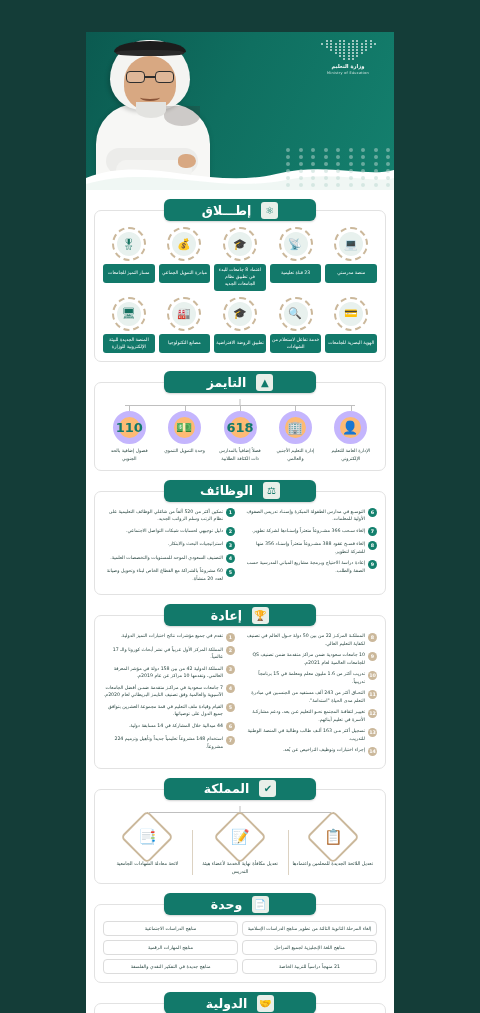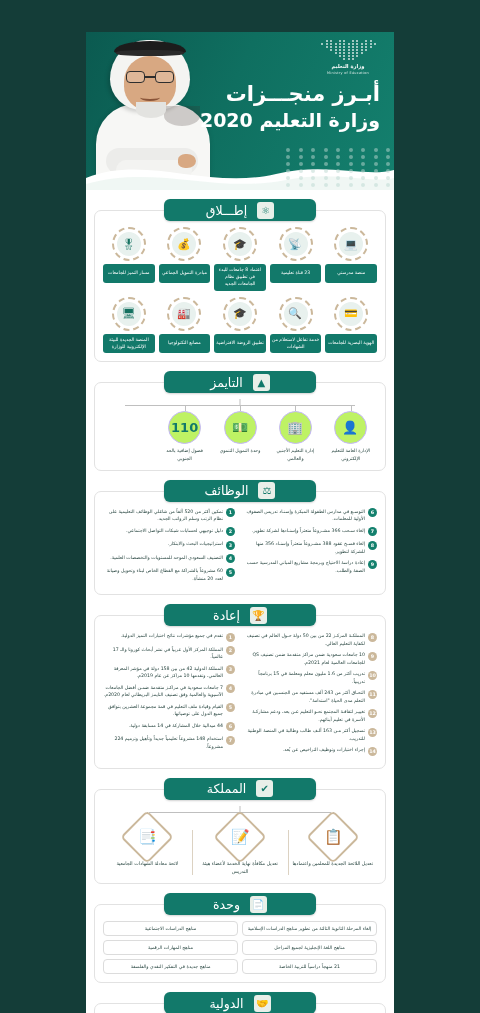--- a/index.html
+++ b/index.html
@@ -51,21 +51,21 @@
   .dotgrid{position:absolute;right:4px;bottom:2px;width:110px;height:40px;z-index:6;
     display:grid;grid-template-columns:repeat(9,1fr);gap:2px;opacity:.5;}
   .dotgrid i{width:4px;height:4px;border-radius:50%;background:#bcd8d1;}
 
   
   .sec{margin:9px 8px 0;}
   .pill-wrap{display:flex;justify-content:center;position:relative;z-index:6;}
   .pill{background:#12796a;color:#fff;border-radius:6px;height:22px;min-width:152px;
     display:flex;align-items:center;justify-content:center;gap:10px;
     box-shadow:0 1px 2px rgba(0,0,0,.18);padding:0 14px;}
-  .pill .t{font-size:12.5px;font-weight:normal;letter-spacing:2.5px;}
+  .pill .t{font-size:12.5px;font-weight:bold;letter-spacing:2.5px;}
   .pill .ic{width:17px;height:17px;display:flex;align-items:center;justify-content:center;
     background:#e9efe9;border-radius:3px;font-size:10px;color:#12796a;}
 
   .card{border:1px solid #e2e2e2;border-radius:7px;background:#fff;margin-top:-11px;padding:16px 8px 8px;}
 
   
   .grid5{display:grid;grid-template-columns:repeat(5,1fr);gap:4px;}
   .g-item{text-align:center;}
   .g-ring{width:34px;height:34px;margin:0 auto 3px;border-radius:50%;
     border:2px dashed #cbb89b;display:flex;align-items:center;justify-content:center;background:#fff;}
@@ -76,21 +76,21 @@
   .row2{margin-top:6px;}
 
   
   .tree{position:relative;padding-top:12px;}
   .tree-bar{position:absolute;top:6px;left:22px;right:22px;height:1px;background:#bfbfbf;}
   .tree-stub{position:absolute;top:0;left:50%;transform:translateX(-50%);width:1px;height:6px;background:#bfbfbf;}
   .grid5b{display:grid;grid-template-columns:repeat(5,1fr);gap:3px;}
   .n-item{text-align:center;position:relative;}
   .n-item::before{content:"";position:absolute;top:-6px;left:50%;width:1px;height:6px;background:#bfbfbf;}
   .n-ring{width:33px;height:33px;margin:0 auto 3px;border-radius:50%;
-    border:1px solid #c4b5fd;display:flex;align-items:center;justify-content:center;background:#bef264;}
+    border:6px solid #c4b5fd;display:flex;align-items:center;justify-content:center;background:#fdba74;}
   .n-ring .big{font-size:13px;font-weight:bold;color:#12796a;}
   .n-ring .ic2{font-size:13px;color:#13705f;}
   .n-lab{font-size:4.6px;line-height:1.55;color:#2d4a45;padding:0 1px;}
 
   
   .cols2{display:grid;grid-template-columns:1fr 1fr;gap:4px 10px;}
   .li{display:flex;align-items:flex-start;gap:3px;margin-bottom:4px;}
   .li .bdg{flex:0 0 auto;width:9px;height:9px;border-radius:50%;background:#13806d;color:#fff;
     font-size:4.8px;display:flex;align-items:center;justify-content:center;margin-top:.5px;font-weight:bold;}
   .li .bdg.gold{background:#cbb89b;color:#fff;}
@@ -231,24 +231,20 @@
       <div class="p-glass">
         <i class="l"></i>
             <b></b>
             <i class="r"></i>
       </div>
       <div class="p-mouth"></div>
       <div class="p-igal"></div>
       <div class="p-igal2"></div>
     </div>
 
-    <div class="hero-title">
-      <div class="l1">أبـرز منجـــزات</div>
-      <div class="l2">وزارة التعليم 2020</div>
-    </div>
 
     <div class="dotgrid" id="herodots">
           <i></i>
           <i></i>
           <i></i>
           <i></i>
           <i></i>
           <i></i>
           <i></i>
           <i></i>
@@ -400,20 +396,26 @@
             <div class="n-lab">الإدارة العامة للتعليم الإلكتروني</div>
           </div>
           <div class="n-item">
             <div class="n-ring">
                   <span class="ic2">🏢</span>
                 </div>
             <div class="n-lab">إدارة التعليم الأجنبي والعالمي</div>
           </div>
           <div class="n-item">
             <div class="n-ring">
+                  <span class="big">618</span>
+                </div>
+            <div class="n-lab">فصلاً إضافياً بالمدارس ذات الكثافة الطلابية</div>
+          </div>
+          <div class="n-item">
+            <div class="n-ring">
                   <span class="ic2">💵</span>
                 </div>
             <div class="n-lab">وحدة التمويل التنموي</div>
           </div>
           <div class="n-item">
             <div class="n-ring">
                   <span class="big">110</span>
                 </div>
             <div class="n-lab">فصول إضافية بالحد الجنوبي</div>
           </div>

